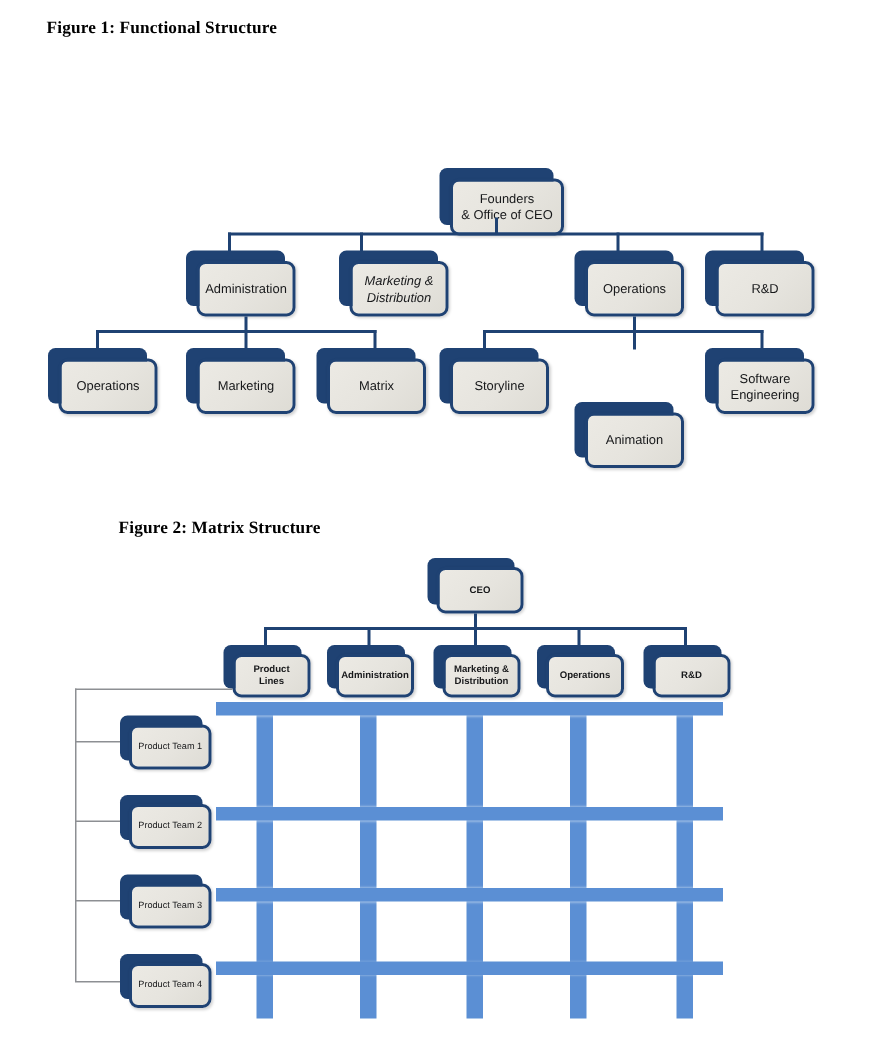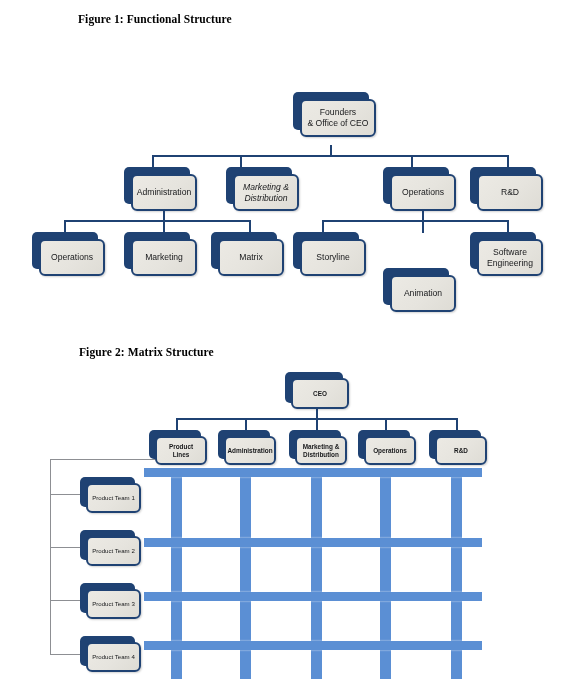--- a/index.html
+++ b/index.html
@@ -18,21 +18,21 @@
 
   .fig-title {
     position: absolute;
     font-family: "Liberation Serif", serif;
     font-weight: bold;
     font-size: 11.5px;
     color: #000000;
     letter-spacing: 0.1px;
     white-space: nowrap;
   }
-  #fig1-title { left: 31px; top: 13px; margin-left: 47px; }
+  #fig1-title { left: 31px; top: 13px; }
   #fig2-title { left: 31px; top: 346px; margin-left: 48px; }
 
   
   .node {
     position: absolute;
     box-sizing: border-box;
   }
   
   .node .back {
     position: absolute;
@@ -101,21 +101,21 @@
     position: absolute;
     background: #5B8FD4;
     box-shadow: 0 0 2px rgba(255,255,255,0.7);
   }
 </style>
 </head>
 <body>
 
 <div class="fig-title" id="fig1-title">Figure 1: Functional Structure</div>
 
-<div class="node" style="left:293px; top:92px; width:76px; height:38px;">
+<div class="node" style="left:293px; top:112px; width:76px; height:38px;">
   <div class="back"></div>
   <div class="face">
     <span class="label">Founders
 &amp; Office of CEO</span>
   </div>
 </div>
 
 <div class="conn v" style="left:330px; top:145px; height:11px;"></div>
 <div class="conn h" style="left:152px; top:155px; width:357px;"></div>
 <div class="conn v" style="left:152px; top:155px; height:13px;"></div>

